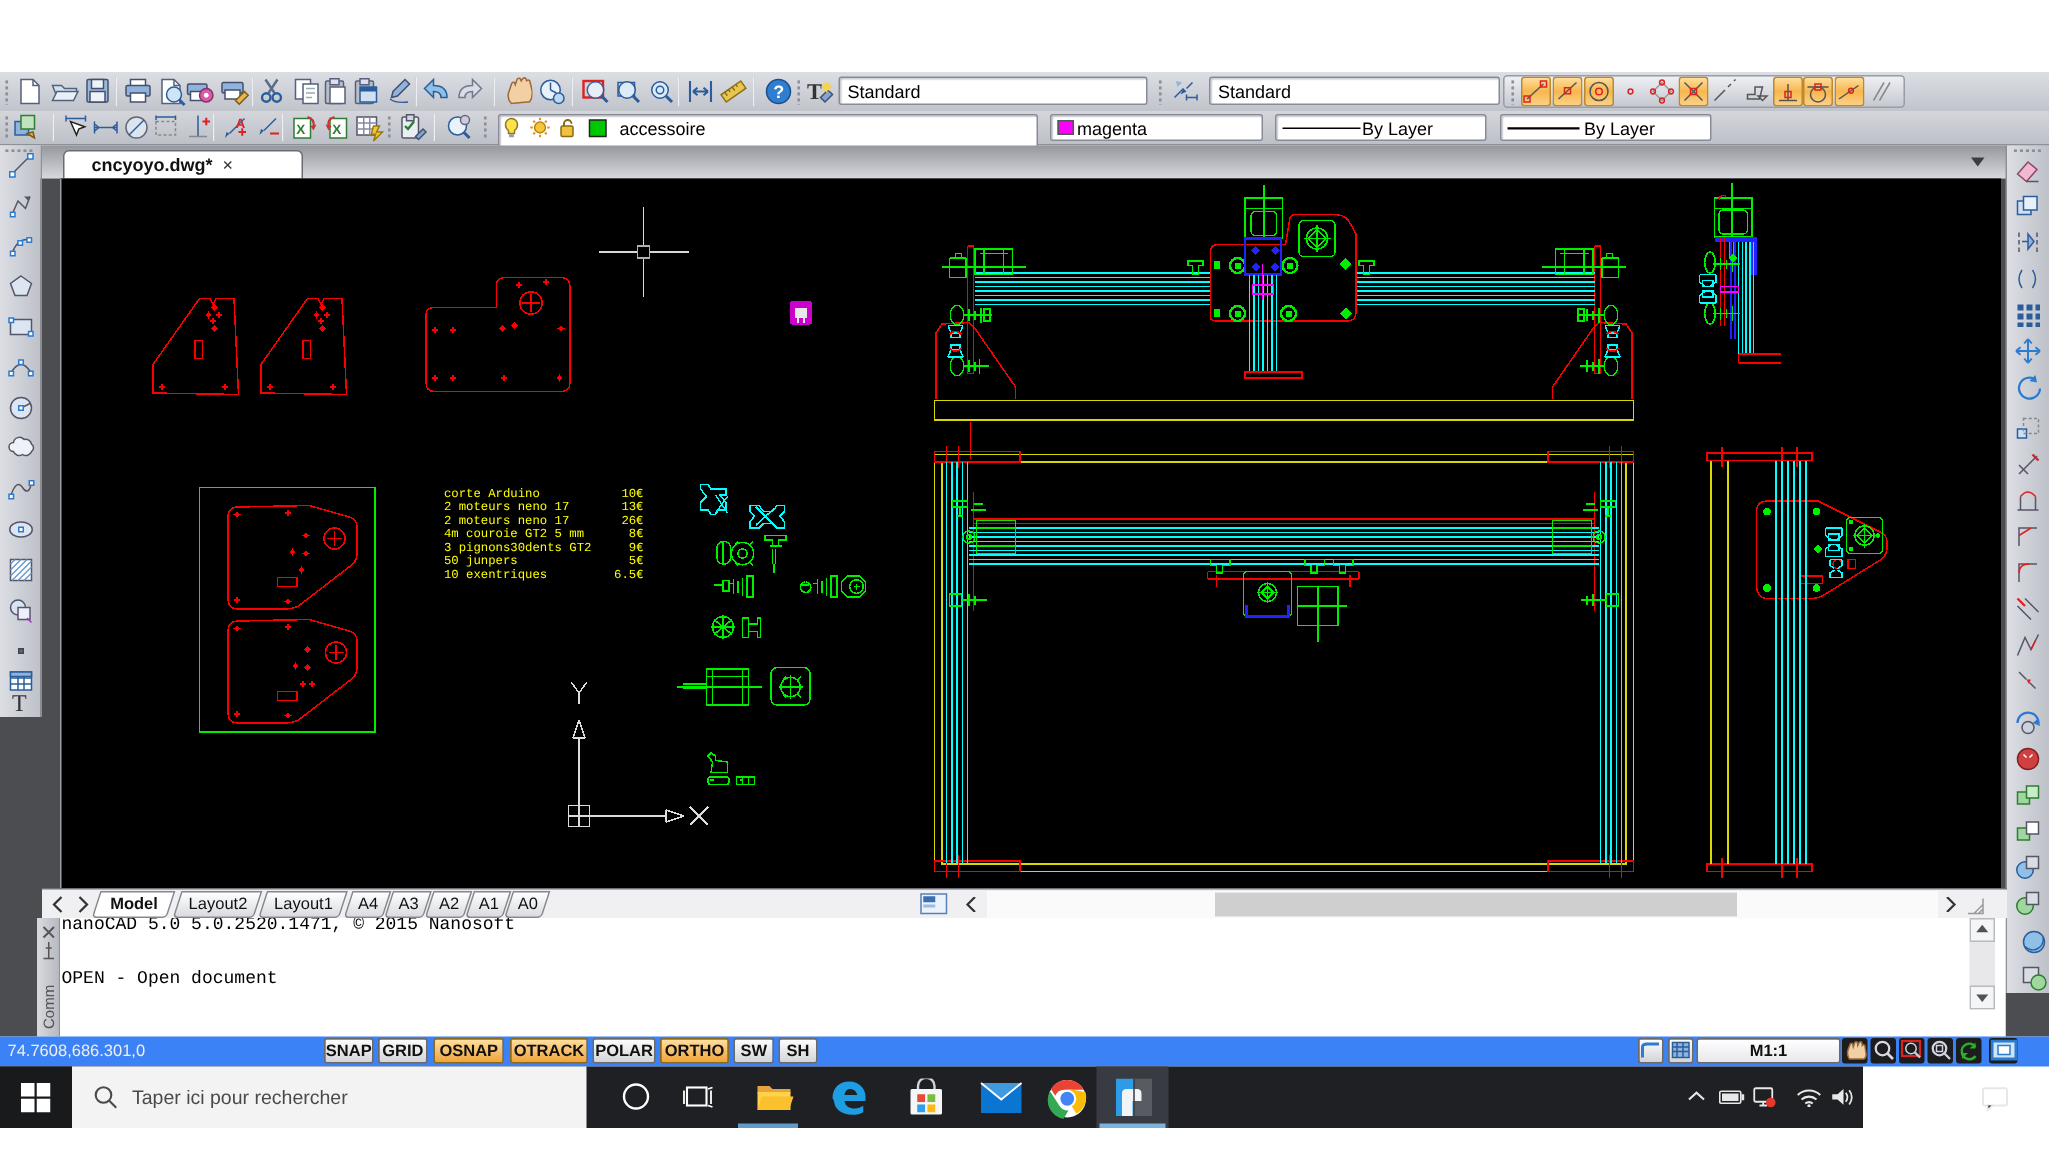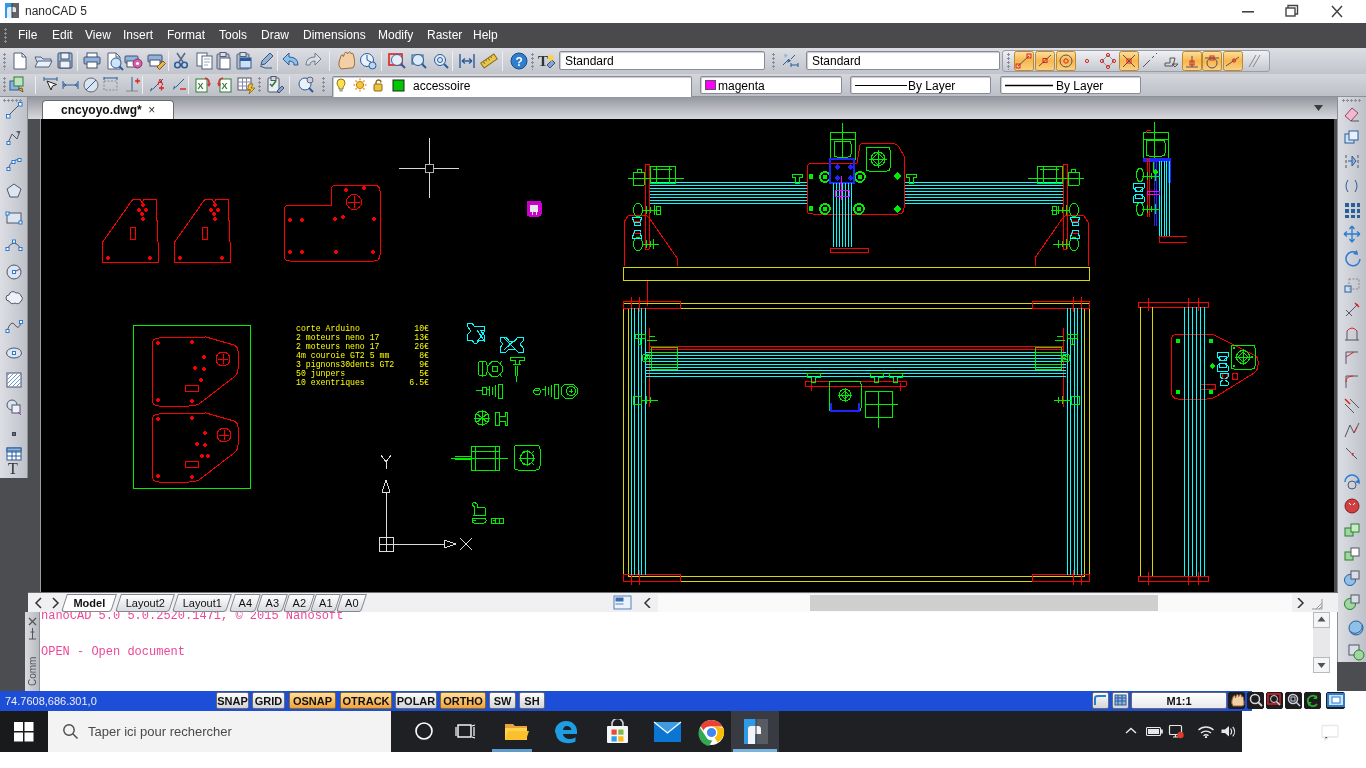--- a/index.html
+++ b/index.html
@@ -16,84 +16,51 @@
 .grip{position:absolute;width:3px;background-image:radial-gradient(circle at 1.5px 1.5px,#8a8d96 1px,transparent 1.2px);background-size:3px 4px;background-repeat:repeat-y}
 .hgrip{position:absolute;height:3px}
 
 #tb1{left:0;top:48px;width:1366px;height:26px;background:linear-gradient(#dcdee4,#c2c4cc)}
 #tb2{left:0;top:74px;width:1366px;height:23px;background:linear-gradient(#d4d6dc,#bec0c8);border-bottom:1px solid #8e9098}
 .icon{position:absolute;width:20px;height:20px}
 .sep{position:absolute;width:1px;background:#979aa4;border-right:1px solid #eceef2}
 .combo{position:absolute;background:#fff;border:1px solid #888b95;border-radius:2px;font-size:12px;color:#000;box-shadow:inset 1px 1px 1px #c8cad0}
 
 #tabbar{left:28px;top:97px;width:1338px;height:22px;background:linear-gradient(#95979e,#d7d9de)}
-#doctab{left:14px;top:3px;width:132px;height:19px;background:#fff;border:1px solid #6a6c74;border-bottom:none;border-radius:4px 4px 0 0;font-size:12px;font-weight:bold;color:#111;padding:2px 0 0 18px}
+#doctab{left:14px;top:3px;width:160px;height:19px;background:#fff;border:1px solid #6a6c74;border-bottom:none;border-radius:4px 4px 0 0;font-size:12px;font-weight:bold;color:#111;padding:2px 0 0 18px}
 
 #main{left:0;top:119px;width:1366px;height:473px;background:#4c4d50}
 #lefttools{left:0;top:97px;width:28px;height:381px;background:linear-gradient(90deg,#dcdee4,#bfc1c9);border-right:1px solid #8e9098}
 #righttools{left:1337px;top:97px;width:29px;height:565px;background:linear-gradient(90deg,#dcdee4,#bfc1c9);border-left:1px solid #8e9098}
 #canvas{left:40px;top:119px;width:1294px;height:473px;background:#000;border-left:1px solid #9a9da5}
 
 #sheetrow{left:28px;top:592px;width:1310px;height:20px;background:#f0f0f2;border-top:1px solid #6f7178}
 .stab{position:absolute;top:1px;height:18px;font-size:11px;color:#111;text-align:center;background:linear-gradient(#fff,#d9dbe0);border:1px solid #85878e;transform:skewX(-18deg);border-radius:0 0 3px 3px}
 .stab>i{display:block;font-style:normal;transform:skewX(18deg);padding-top:2px}
 
 #cmdwin{left:25px;top:612px;width:1312px;height:79px;background:#fff}
 #cmdstrip{left:0;top:0;width:15px;height:79px;background:linear-gradient(90deg,#d8dade,#b8bac2);border-right:1px solid #909298;color:#5a5c64}
-#cmdtext{left:16px;top:0px;width:1270px;height:60px;overflow:hidden;font-family:"Liberation Mono",monospace;font-size:12px;color:#ec4899}
+#cmdtext{left:16px;top:0px;width:1270px;height:60px;overflow:hidden;font-family:"Liberation Mono",monospace;font-size:12px;color:#000000}
 #cmdinput{left:16px;top:61px;width:1296px;height:18px;border-top:1px solid #777;font-family:"Liberation Mono",monospace;font-size:12px;color:#000;padding:2px 0 0 2px}
 #cmdscroll{left:1288px;top:0px;width:17px;height:61px;background:#e8e8ea}
 
-#status{left:0;top:691px;width:1252px;height:20px;background:#1d4ed8;color:#eee;font-size:11px}
+#status{left:0;top:691px;width:1366px;height:20px;background:#3b82f6;color:#eee;font-size:11px}
 .sbtn{position:absolute;top:1px;height:17px;border:1px solid #6a6a6a;border-radius:2px;background:linear-gradient(#fdfdfd,#d2d4d8);color:#111;font-size:11px;font-weight:bold;text-align:center;padding-top:2px}
 .sbtn.on{background:linear-gradient(#ffdf9e,#f1a33b);border-color:#8a6a20}
 
 #taskbar{left:0;top:711px;width:1242px;height:41px;background:#1e2023}
 #searchbox{left:48px;top:711px;width:343px;height:41px;background:#f3f3f3;color:#4a4a4a;font-size:13px}
 #whitestrip{left:0;top:752px;width:1366px;height:16px;background:#fff}
 svg{display:block}
 </style>
 </head>
 <body>
 <div id="app">
 
-<div class="abs" id="title">
-  <svg class="abs" id="nclogo" viewBox="0 0 14 15">
-        <path d="M0,0 h7 v15 h-7 Z" fill="#2e9be8"></path>
-        <path d="M7,0 h7 v15 h-7 Z" fill="#606369"></path>
-        <path d="M2,15 V6 q0,-2 2,-2 h5 q2,0 2,2 v3 h-4 v6 Z" fill="#fff" opacity="0.85"></path>
-        <path d="M7,0 v15" stroke="#3a3d42"></path>
-      </svg>
-  <div class="abs txt">nanoCAD 5</div>
-  <svg class="abs" style="left:1228px;top:0" width="46" height="23">
-        <rect x="14" y="11" width="12" height="1.6" fill="#444"></rect>
-      </svg>
-  <svg class="abs" style="left:1274px;top:0" width="46" height="23">
-        <rect x="12" y="8" width="9" height="8" fill="none" stroke="#444" stroke-width="1.4"></rect>
-        <path d="M14,8 L14,5.5 L23.5,5.5 L23.5,14 L21,14" fill="none" stroke="#444" stroke-width="1.4"></path>
-      </svg>
-  <svg class="abs" style="left:1320px;top:0" width="46" height="23">
-        <path d="M12,6 L22,17 M22,6 L12,17" stroke="#444" stroke-width="1.5"></path>
-      </svg>
-</div>
-
-<div class="abs" id="menu">
-  <div class="grip" style="left:4px;top:5px;height:16px"></div>
-  <span style="left:18px">File</span>
-      <span style="left:52px">Edit</span>
-      <span style="left:85px">View</span>
-      <span style="left:123px">Insert</span>
-      <span style="left:167px">Format</span>
-      <span style="left:219px">Tools</span>
-      <span style="left:261px">Draw</span>
-      <span style="left:303px">Dimensions</span>
-      <span style="left:378px">Modify</span>
-      <span style="left:427px">Raster</span>
-      <span style="left:473px">Help</span>
-</div>
+
 
 <div class="abs" id="tb1">
   <div class="grip" style="left:3px;top:5px;height:17px"></div>
   <svg class="icon" style="left:10px;top:3px;" width="20" height="20" viewBox="0 0 20 20">
         <path d="M4,2 h8 l4,4 v12 h-12 Z" fill="#fff" stroke="#55607a"></path>
         <path d="M12,2 v4 h4" fill="none" stroke="#55607a"></path>
       </svg>
       <svg class="icon" style="left:33px;top:3px;" width="20" height="20" viewBox="0 0 20 20">
         <path d="M2,6 h6 l2,2 h8 v3 h-14 Z" fill="#cfe0f2" stroke="#55607a"></path>
         <path d="M2,16 l3,-6 h14 l-3,6 Z" fill="#e8f1fa" stroke="#55607a"></path>

